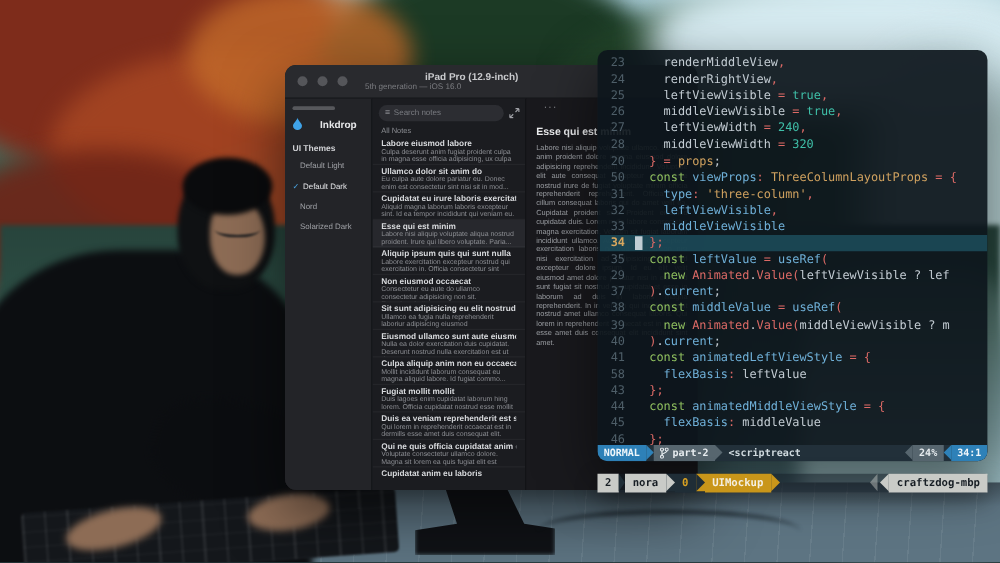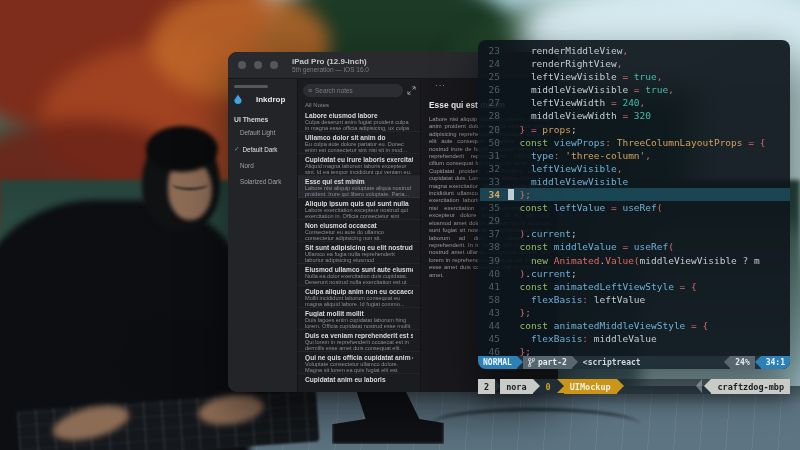--- a/index.html
+++ b/index.html
@@ -41,21 +41,21 @@
          clip-path:polygon(18% 0,60% 0,78% 62%,100% 68%,100% 100%,0 100%,0 70%,30% 62%);}
   .cable{left:430px;top:408px;width:210px;height:30px;border-top:3px solid #121a20;border-radius:50%;filter:blur(1.5px);opacity:.8;}
 
   
   .sim{left:228px;top:52px;width:330px;height:340px;border-radius:9px;background:#1d1e22;
        box-shadow:0 18px 48px rgba(0,0,0,.55);z-index:2;overflow:hidden;}
   .titlebar{height:26px;background:#292a2e;display:flex;align-items:center;border-bottom:1px solid #151619;}
   .tl{width:8px;height:8px;border-radius:50%;background:#55565a;margin-left:8px;}
   .tl:first-child{margin-left:10px;}
   .tb-text{margin-left:14px;line-height:1.15;}
-  .tb-title{font-size:8px;color:#c9cacd;font-weight:bold;}
+  .tb-title{font-size:8px;color:#c9cacd;font-weight:bold;margin-left:48px;}
   .tb-sub{font-size:6.5px;color:#7b7c80;}
   .app{display:flex;height:313px;background:#19191d;}
   .side{width:70px;background:#232428;padding:4px 0 0 6px;box-sizing:border-box;border-right:1px solid #121316;}
   .sb-blur{width:34px;height:3px;background:#8b8c90;opacity:.5;border-radius:2px;filter:blur(.6px);margin:2px 0 6px 0;}
   .brand{display:flex;align-items:center;gap:14px;}
   .brand-name{font-size:8px;font-weight:bold;color:#e7e8ea;}
   .section{font-size:6.8px;font-weight:bold;color:#d2d3d6;margin:12px 0 6px 0;}
   .side-item{font-size:6.3px;color:#9fa1a6;margin:0 0 9px 6px;display:flex;align-items:center;gap:3px;}
   .side-item.sel{color:#e4e5e8;margin-left:0;}
   .check{color:#4aa3e0;font-size:6.5px;}
@@ -279,21 +279,21 @@
         <div class="code-line"><span class="lnum">26</span><span class="ltext"><span class="tok-f">    middleViewVisible </span><span class="tok-r">=</span><span class="tok-t"> true</span><span class="tok-r">,</span></span></div>
         <div class="code-line"><span class="lnum">27</span><span class="ltext"><span class="tok-f">    leftViewWidth </span><span class="tok-r">=</span><span class="tok-t"> 240</span><span class="tok-r">,</span></span></div>
         <div class="code-line"><span class="lnum">28</span><span class="ltext"><span class="tok-f">    middleViewWidth </span><span class="tok-r">=</span><span class="tok-t"> 320</span></span></div>
         <div class="code-line"><span class="lnum">20</span><span class="ltext"><span class="tok-r">  } =</span><span class="tok-s"> props</span><span class="tok-f">;</span></span></div>
         <div class="code-line"><span class="lnum">50</span><span class="ltext"><span class="tok-k">  const</span><span class="tok-v"> viewProps</span><span class="tok-r">:</span><span class="tok-s"> ThreeColumnLayoutProps</span><span class="tok-r"> = {</span></span></div>
         <div class="code-line"><span class="lnum">31</span><span class="ltext"><span class="tok-v">    type</span><span class="tok-r">:</span><span class="tok-s"> 'three-column'</span><span class="tok-r">,</span></span></div>
         <div class="code-line"><span class="lnum">32</span><span class="ltext"><span class="tok-v">    leftViewVisible</span><span class="tok-r">,</span></span></div>
         <div class="code-line"><span class="lnum">33</span><span class="ltext"><span class="tok-v">    middleViewVisible</span></span></div>
         <div class="code-line active"><span class="lnum">34</span><span class="ltext"><span class="tok-cur"> </span><span class="tok-f"> </span><span class="tok-r">};</span></span></div>
         <div class="code-line"><span class="lnum">35</span><span class="ltext"><span class="tok-k">  const</span><span class="tok-v"> leftValue</span><span class="tok-r"> =</span><span class="tok-v"> useRef</span><span class="tok-r">(</span></span></div>
-        <div class="code-line"><span class="lnum">29</span></div>
+        <div class="code-line"><span class="lnum">29</span><span class="ltext"><span class="tok-k">    new</span><span class="tok-r"> Animated</span><span class="tok-f">.</span><span class="tok-r">Value(</span><span class="tok-f">leftViewVisible ? lef</span></span></div>
         <div class="code-line"><span class="lnum">37</span><span class="ltext"><span class="tok-r">  )</span><span class="tok-f">.</span><span class="tok-v">current</span><span class="tok-f">;</span></span></div>
         <div class="code-line"><span class="lnum">38</span><span class="ltext"><span class="tok-k">  const</span><span class="tok-v"> middleValue</span><span class="tok-r"> =</span><span class="tok-v"> useRef</span><span class="tok-r">(</span></span></div>
         <div class="code-line"><span class="lnum">39</span><span class="ltext"><span class="tok-k">    new</span><span class="tok-r"> Animated</span><span class="tok-f">.</span><span class="tok-r">Value(</span><span class="tok-f">middleViewVisible ? m</span></span></div>
         <div class="code-line"><span class="lnum">40</span><span class="ltext"><span class="tok-r">  )</span><span class="tok-f">.</span><span class="tok-v">current</span><span class="tok-f">;</span></span></div>
         <div class="code-line"><span class="lnum">41</span><span class="ltext"><span class="tok-k">  const</span><span class="tok-v"> animatedLeftViewStyle</span><span class="tok-r"> = {</span></span></div>
         <div class="code-line"><span class="lnum">58</span><span class="ltext"><span class="tok-v">    flexBasis</span><span class="tok-r">:</span><span class="tok-f"> leftValue</span></span></div>
         <div class="code-line"><span class="lnum">43</span><span class="ltext"><span class="tok-r">  };</span></span></div>
         <div class="code-line"><span class="lnum">44</span><span class="ltext"><span class="tok-k">  const</span><span class="tok-v"> animatedMiddleViewStyle</span><span class="tok-r"> = {</span></span></div>
         <div class="code-line"><span class="lnum">45</span><span class="ltext"><span class="tok-v">    flexBasis</span><span class="tok-r">:</span><span class="tok-f"> middleValue</span></span></div>
         <div class="code-line"><span class="lnum">46</span><span class="ltext"><span class="tok-r">  };</span></span></div>

